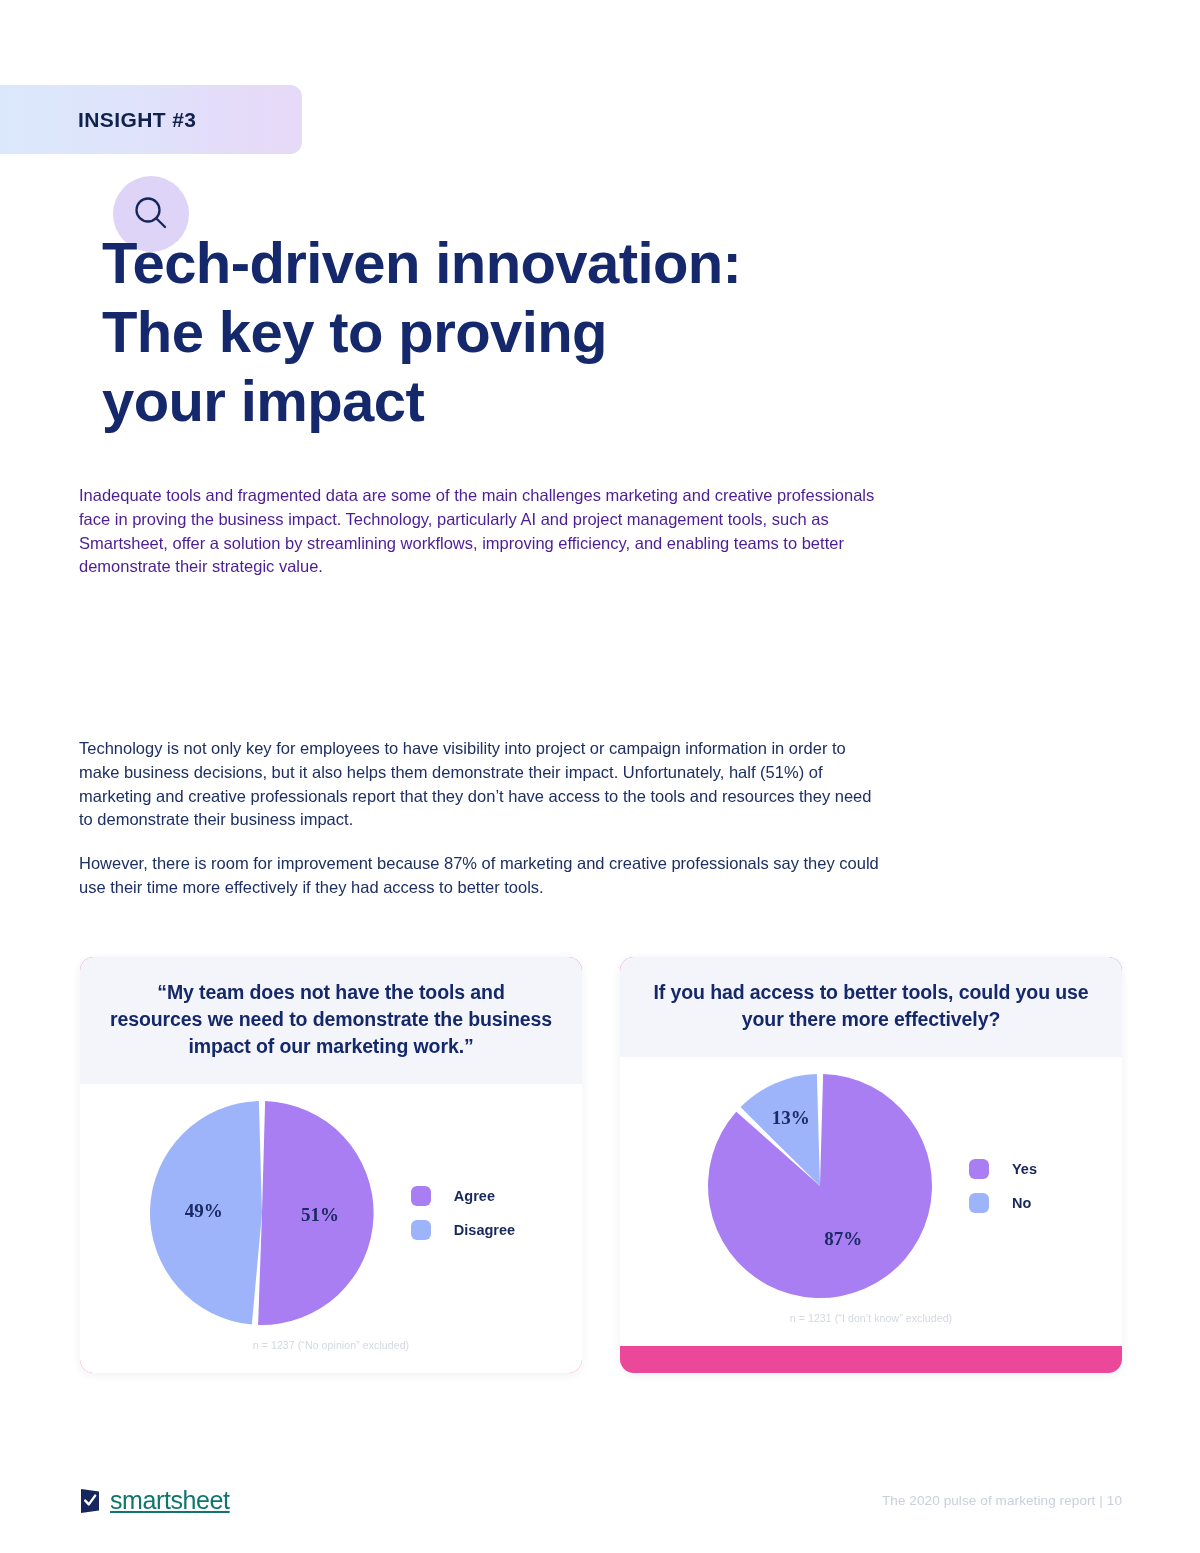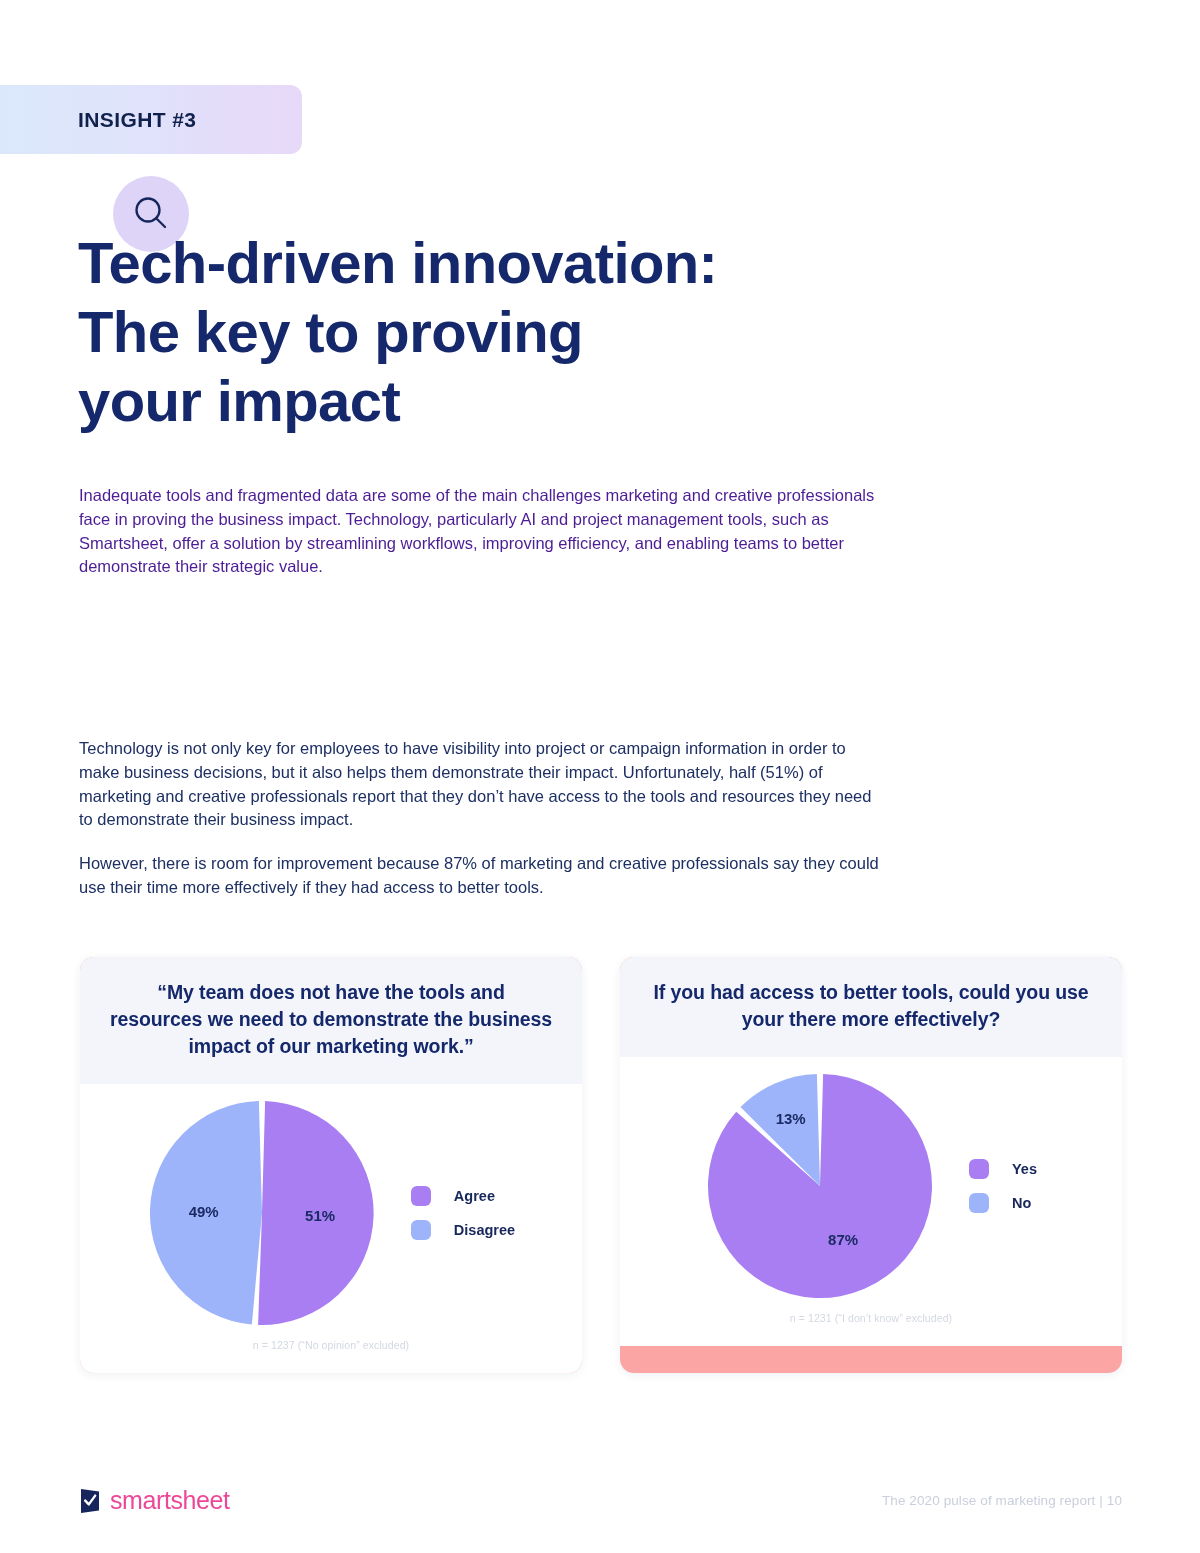--- a/index.html
+++ b/index.html
@@ -112,21 +112,21 @@
     position: absolute;
     top: 957px;
     left: 80px;
     width: 1042px;
     display: flex;
     gap: 38px;
   }
   .card {
     width: 502px;
     border-radius: 14px;
-    background: #fca5a5;
+    background: #ec4899;
     box-shadow: 0 2px 10px rgba(30, 45, 95, 0.07);
     overflow: hidden;
   }
   .card-header {
     background: #f3f5fa;
     padding: 22px 30px 24px 30px;
     text-align: center;
   }
   .card-header .q {
     font-size: 19.5px;
@@ -148,25 +148,26 @@
     height: 230px;
     display: flex;
     align-items: center;
     justify-content: center;
     gap: 34px;
   }
   .pie-wrap { width: 230px; height: 230px; position: relative; }
   .pie-wrap svg { display: block; }
   .pie-label {
     position: absolute;
-    font-size: 15px;
+    font-size: 19px;
     font-weight: 700;
     color: #1b2a63;
     transform: translate(-50%, -50%);
     white-space: nowrap;
+    font-family: Liberation Serif, serif;
   }
 
   .legend { display: flex; flex-direction: column; gap: 14px; }
   .legend-item { display: flex; align-items: center; gap: 23px; }
   .legend-swatch {
     width: 20px; height: 20px; border-radius: 6px;
   }
   .legend-text {
     font-size: 14.5px;
     font-weight: 600;
@@ -191,22 +192,23 @@
     left: 79px;
     right: 78px;
     display: flex;
     align-items: center;
     justify-content: space-between;
   }
   .logo { display: flex; align-items: center; gap: 9px; }
   .logo svg { display: block; }
   .logo-text {
     font-size: 25px;
-    color: #ec4899;
+    color: #0f766e;
     letter-spacing: -0.4px;
+    text-decoration: underline;
   }
   .footer-meta {
     font-size: 13.5px;
     color: #c9cfdb;
     letter-spacing: 0.1px;
   }
 </style>
 </head>
 <body>
 
@@ -219,21 +221,21 @@
     <div class="search-circle">
       <span>
         <svg width="44" height="44" viewBox="0 0 44 44" fill="none">
           <circle cx="19" cy="18" r="11.5" stroke="#16265c" stroke-width="2.3" fill="none"></circle>
           <line x1="27.2" y1="26.2" x2="36" y2="35" stroke="#16265c" stroke-width="2.3" stroke-linecap="round"></line>
         </svg>
       </span>
     </div>
   </div>
 
-  <h1 class="headline" style="white-space: pre-line;">Tech-driven innovation:
+  <h1 class="headline" style="white-space: pre-line; margin-left: 24px;">Tech-driven innovation:
 The key to proving
 your impact</h1>
 
   <p class="intro">Inadequate tools and fragmented data are some of the main challenges marketing and creative professionals face in proving the business impact. Technology, particularly AI and project management tools, such as Smartsheet, offer a solution by streamlining workflows, improving efficiency, and enabling teams to better demonstrate their strategic value.</p>
 
 
   <div class="body-copy">
     <p>Technology is not only key for employees to have visibility into project or campaign information in order to make business decisions, but it also helps them demonstrate their impact. Unfortunately, half (51%) of marketing and creative professionals report that they don’t have access to the tools and resources they need to demonstrate their business impact.</p>
     <p>However, there is room for improvement because 87% of marketing and creative professionals say they could use their time more effectively if they had access to better tools.</p>
   </div>

